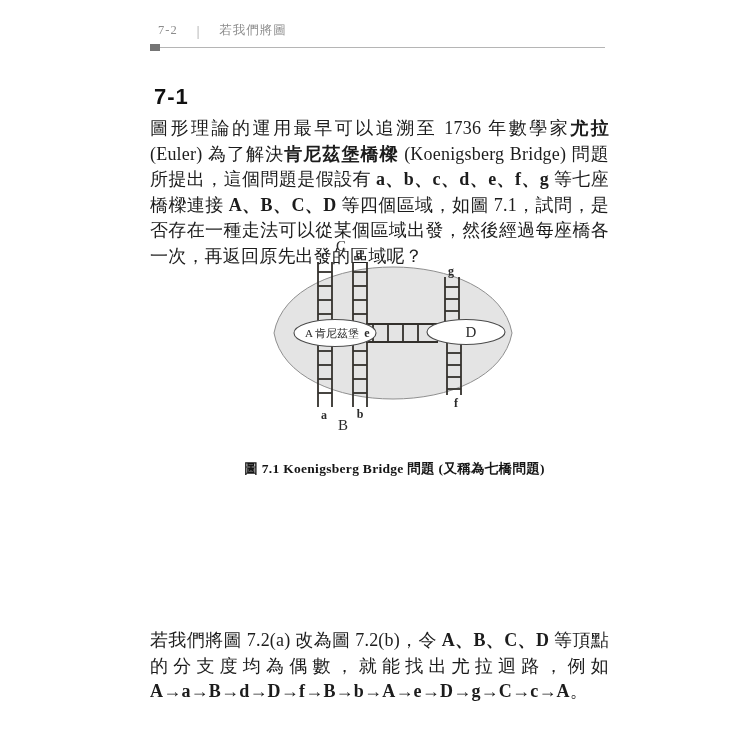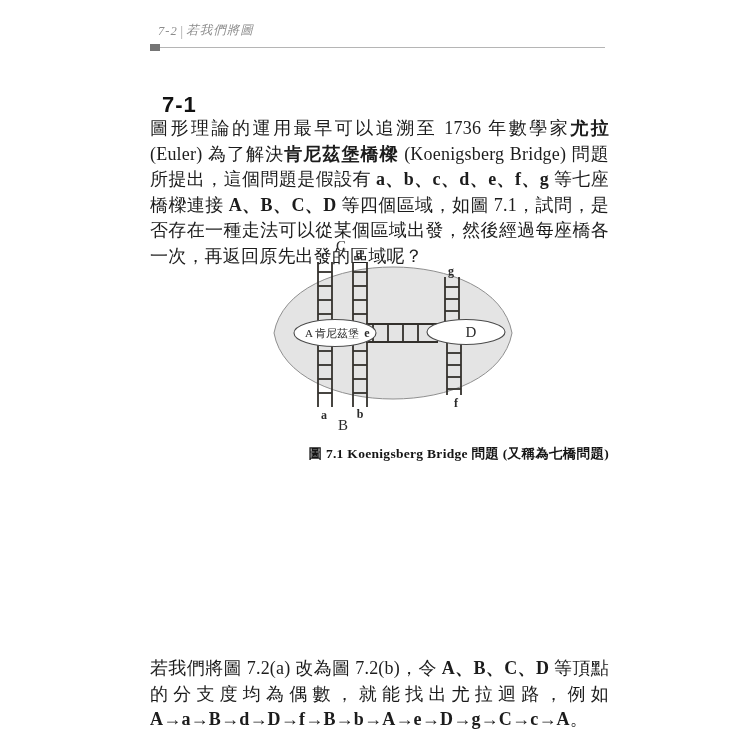--- a/index.html
+++ b/index.html
@@ -8,55 +8,55 @@
     width:750px;height:750px;
     background:#ffffff;
     overflow:hidden;
     font-family:"Liberation Serif","DejaVu Serif",serif;
     color:#1c1c1c;
   }
   
   .running-head{
     position:absolute;left:158px;top:22px;
     font-size:12.5px;color:#8c8c8c;letter-spacing:1px;
-    display:flex;align-items:flex-end;gap:2px;font-style:italic;
+    display:flex;align-items:center;gap:19px;
   }
   .running-head .sep{color:#9a9a9a;font-size:13px;transform:scaleY(1.15);}
   .head-rule{
     position:absolute;left:150px;top:43px;width:455px;height:8px;
     display:flex;align-items:center;
   }
   .head-rule .sq{width:10px;height:7px;background:#757575;flex:0 0 auto;}
   .head-rule .ln{flex:1 1 auto;height:1px;background:#b5b5b5;}
   
   .sec-title{
-    position:absolute;left:150px;top:80px;margin:12px;
+    position:absolute;left:150px;top:80px;margin:4px;
     font-size:23px;font-weight:bold;color:#111;
     display:flex;align-items:baseline;
   }
   .sec-title .num{font-family:"Liberation Sans","DejaVu Sans",sans-serif;font-size:22px;letter-spacing:1px;}
   .sec-title .ttl{margin-left:22px;letter-spacing:2px;}
   
   .body-par{
     position:absolute;left:150px;width:459px;margin:0;
     font-size:18px;line-height:25.5px;
     text-align:justify;letter-spacing:0.2px;
   }
-  .p1{top:116px;} .p2{top:483px;} .p3{top:556px;} .p4{top:656px;}
+  .p1{top:116px;} .p2{top:483px;} .p3{top:556px;} .p4{top:628px;}
   .b{font-weight:bold;}
   
   .fig{position:absolute;left:254px;top:231px;width:264px;height:206px;}
   .fig svg{display:block;}
   .fig text{font-family:"Liberation Serif","DejaVu Serif",serif;fill:#2a2a2a;}
   .fig text.lbl-sm{font-size:12px;font-weight:bold;}
   .fig text.lbl-lg{font-size:15px;}
   .fig text.lbl-cjk{font-size:11px;}
   .fig-caption{
-    position:absolute;left:150px;top:445px;width:459px;margin:0;
-    text-align:right;font-size:13.5px;font-weight:bold;color:#151515;
+    position:absolute;left:150px;top:445px;width:459px;margin:15px;
+    text-align:center;font-size:13.5px;font-weight:bold;color:#151515;
     letter-spacing:0.3px;
   }
 </style>
 </head>
 <body>
 
 <div class="page">
 
   <div class="running-head">
     <span>7-2</span>

